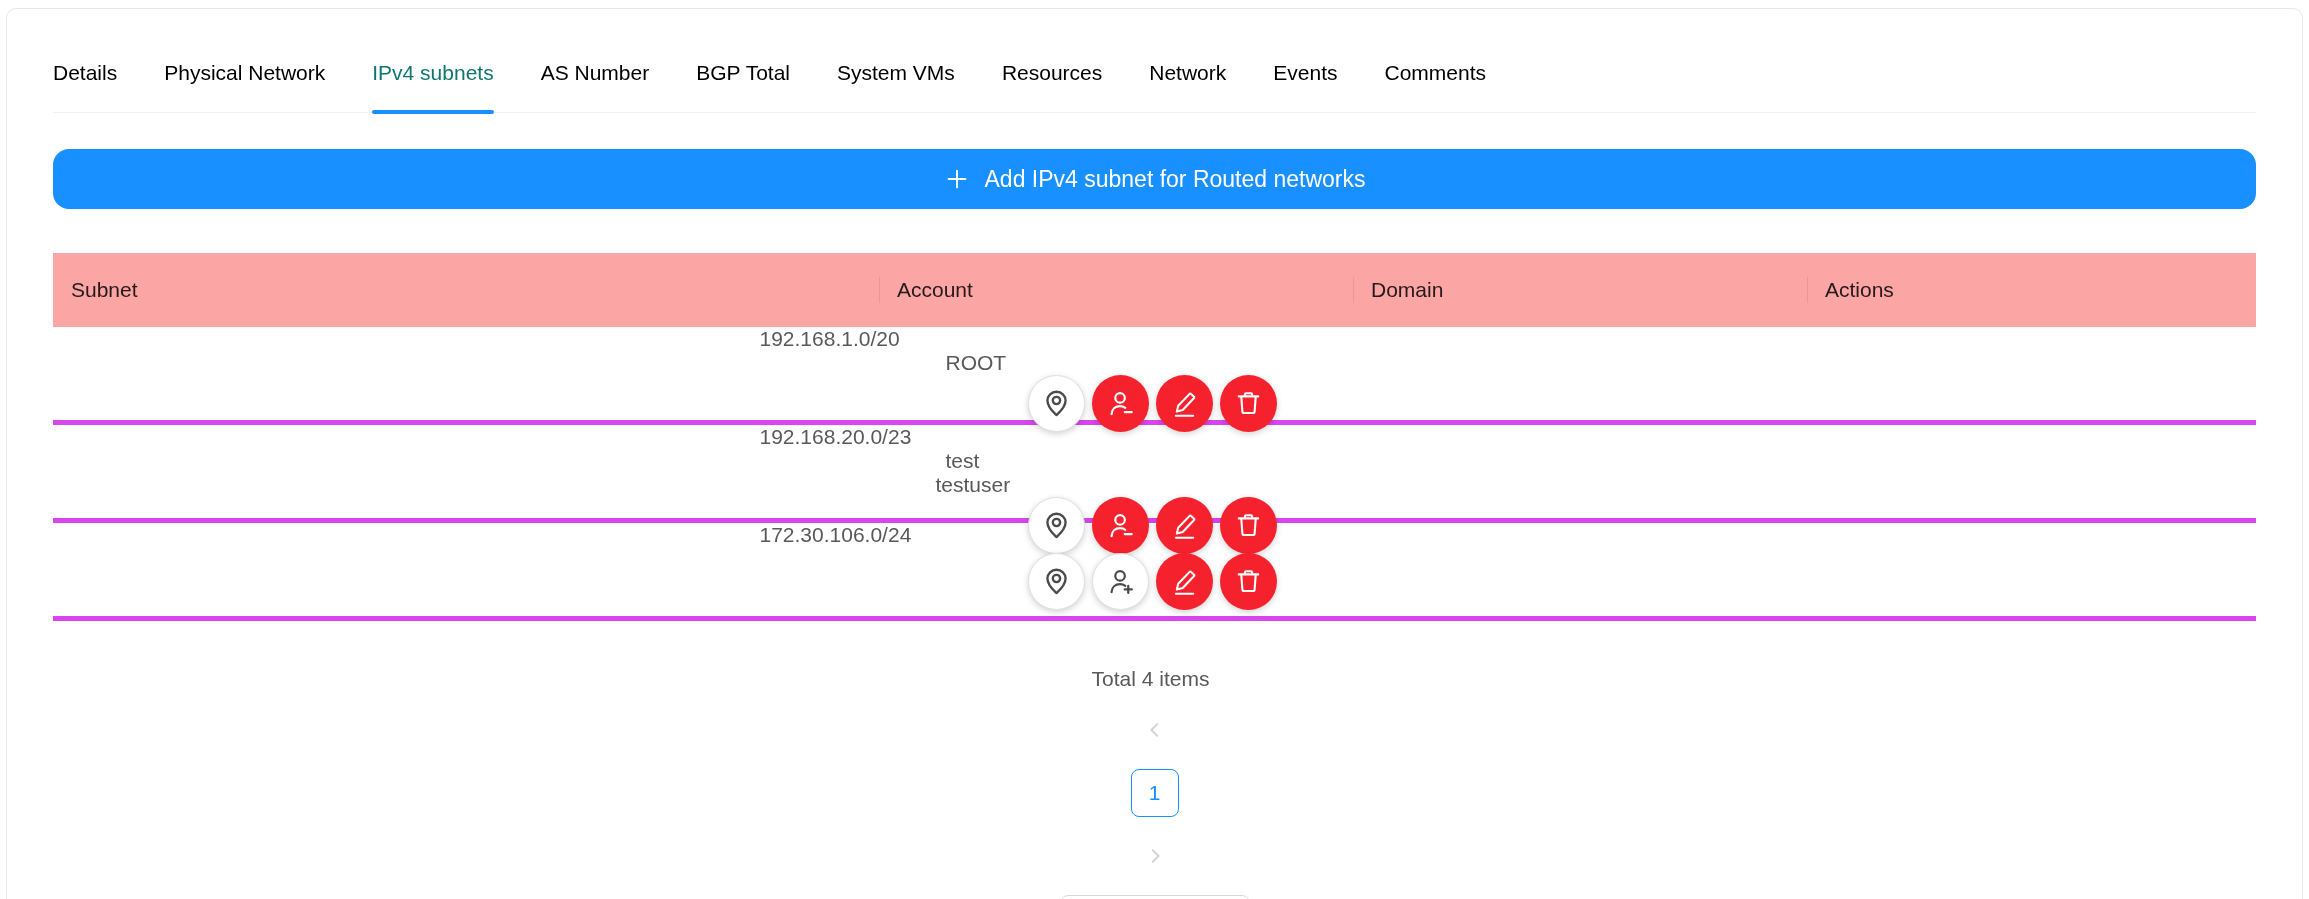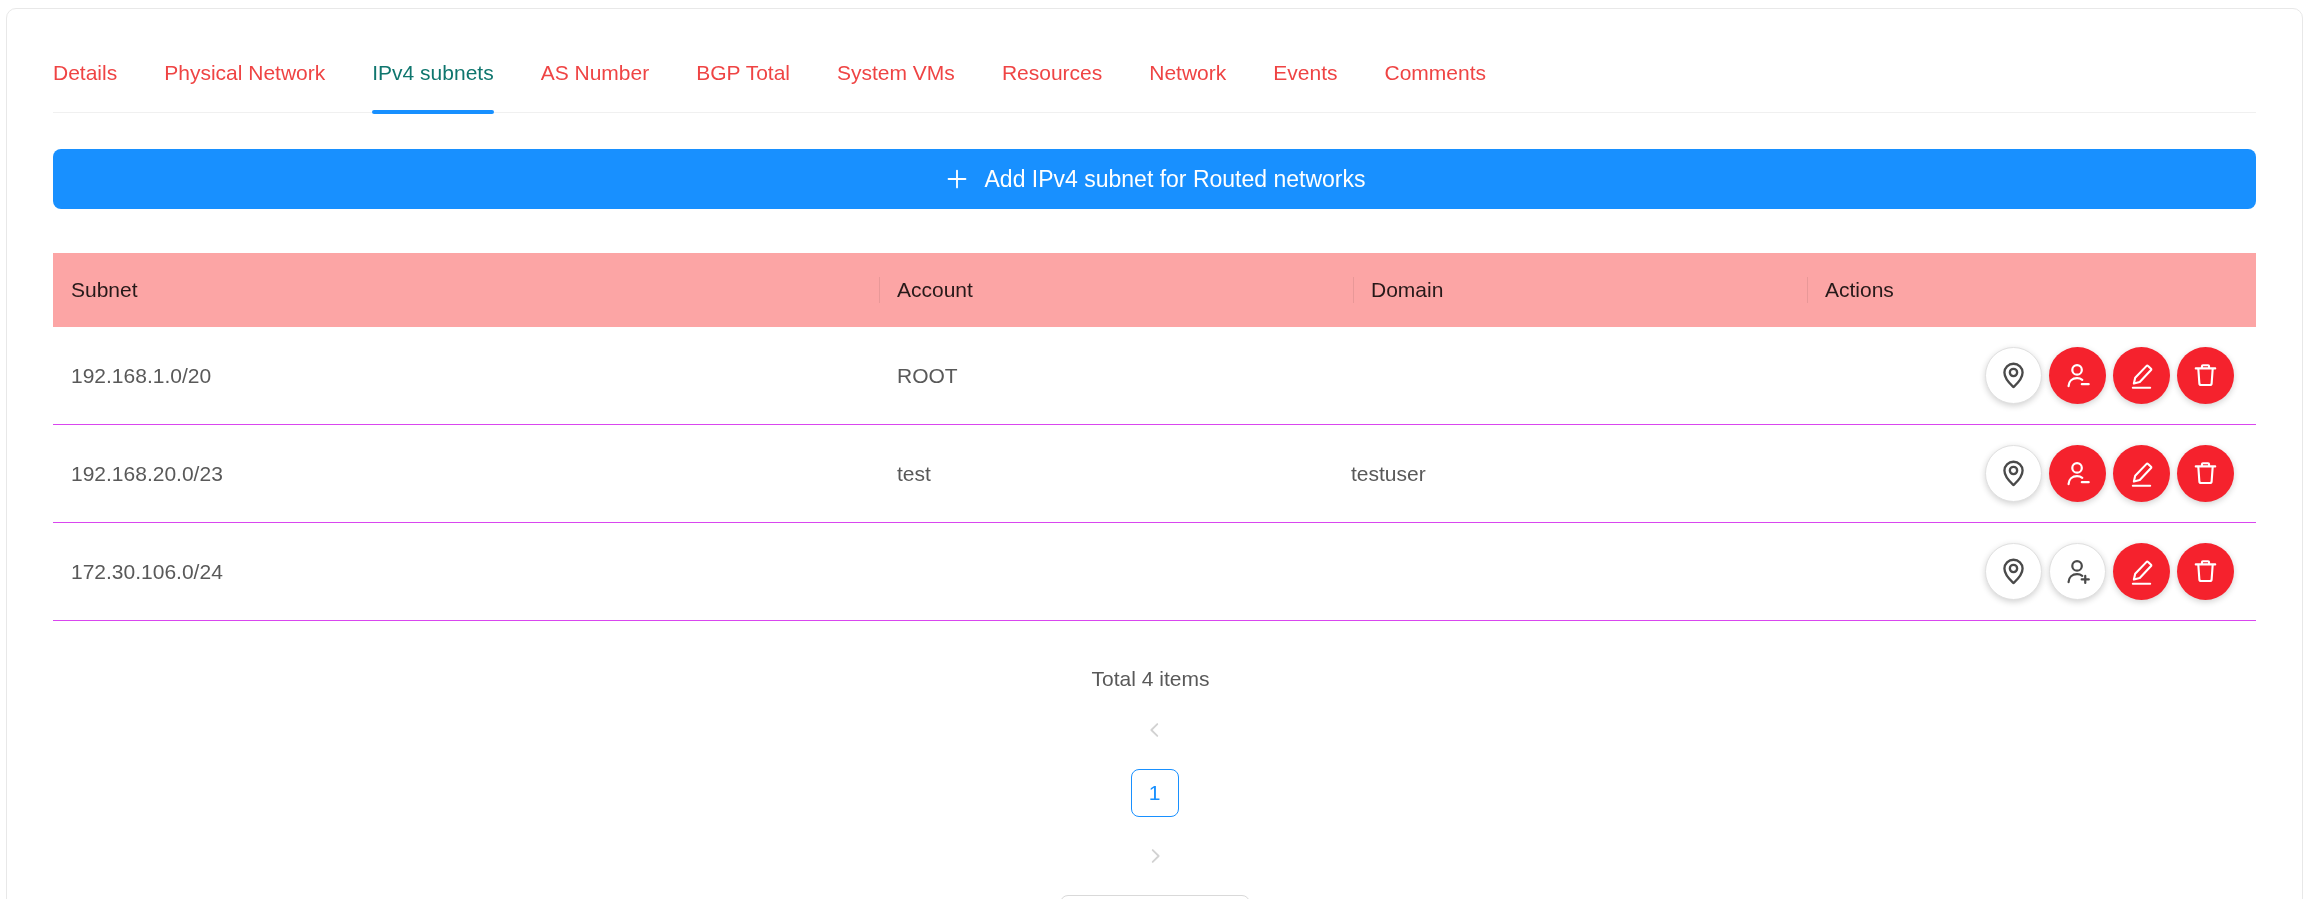--- a/index.html
+++ b/index.html
@@ -6,44 +6,44 @@
   html,body { width:2309px; height:899px; overflow:hidden; background:#fff;
     font-family:"Liberation Sans","DejaVu Sans",sans-serif; }
 
   .card { position:absolute; left:6px; top:8px; width:2297px; height:940px;
     background:#fff; border:1px solid #e8e8e8; border-radius:10px; }
   .inner { margin:0 46px; }
 
   
   .tabbar { height:104px; display:flex; align-items:flex-end; gap:47px;
     border-bottom:1px solid #f0f0f0; }
-  .tab { position:relative; padding-bottom:27px; font-size:21px; color:#ef4444;
+  .tab { position:relative; padding-bottom:27px; font-size:21px; color:#000000;
     cursor:pointer; white-space:nowrap; }
   .tab.active { color:#0f766e; }
   .tab.active::after { content:""; position:absolute; left:0; right:0; bottom:-2px;
     height:4px; background:#1890ff; border-radius:2px; }
 
   
-  .add-btn { margin-top:36px; width:100%; height:60px; border:none; border-radius:8px;
+  .add-btn { margin-top:36px; width:100%; height:60px; border:none; border-radius:16px;
     background:#1890ff; color:#fff; font-size:23px; display:flex; align-items:center;
     justify-content:center; gap:15px; cursor:pointer;
     font-family:"Liberation Sans","DejaVu Sans",sans-serif; }
   .add-btn .ic { width:26px; height:26px; color:#fff; }
 
   
   .table { margin-top:44px; }
   .thead { display:flex; height:74px; background:#fca5a5; align-items:center;
     font-size:21px; color:rgba(0,0,0,.85); }
   .th { position:relative; padding-left:18px; height:100%; display:flex; align-items:center; }
   .th + .th::before { content:""; position:absolute; left:0; top:50%; transform:translateY(-50%);
     width:1px; height:26px; background:rgba(0,0,0,.08); }
   .c-subnet { width:826px; } .c-domain { width:454px; } .c-account { width:474px; }
   .c-actions { flex:1; }
-  .trow { display:flex; height:98px; align-items:center; border-bottom:1px solid #d946ef;
-    font-size:21px; color:#595959; }
+  .trow { display:flex; height:98px; align-items:center; border-bottom:5px solid #d946ef;
+    font-size:21px; color:#595959;flex-direction:column; }
   .td { padding-left:18px; }
   .td.c-actions { display:flex; justify-content:flex-end; align-items:center;
     gap:7px; padding-right:22px; }
 
   
   .circle { width:57px; height:57px; border-radius:50%; border:none; cursor:pointer;
     display:flex; align-items:center; justify-content:center;
     box-shadow:0 2px 6px rgba(0,0,0,.18); flex:0 0 auto; }
   .circle .ic { width:31px; height:31px; }
   .circle.ghost { background:#fff; border:1px solid #e0e0e0; color:#4a4a4a; }

